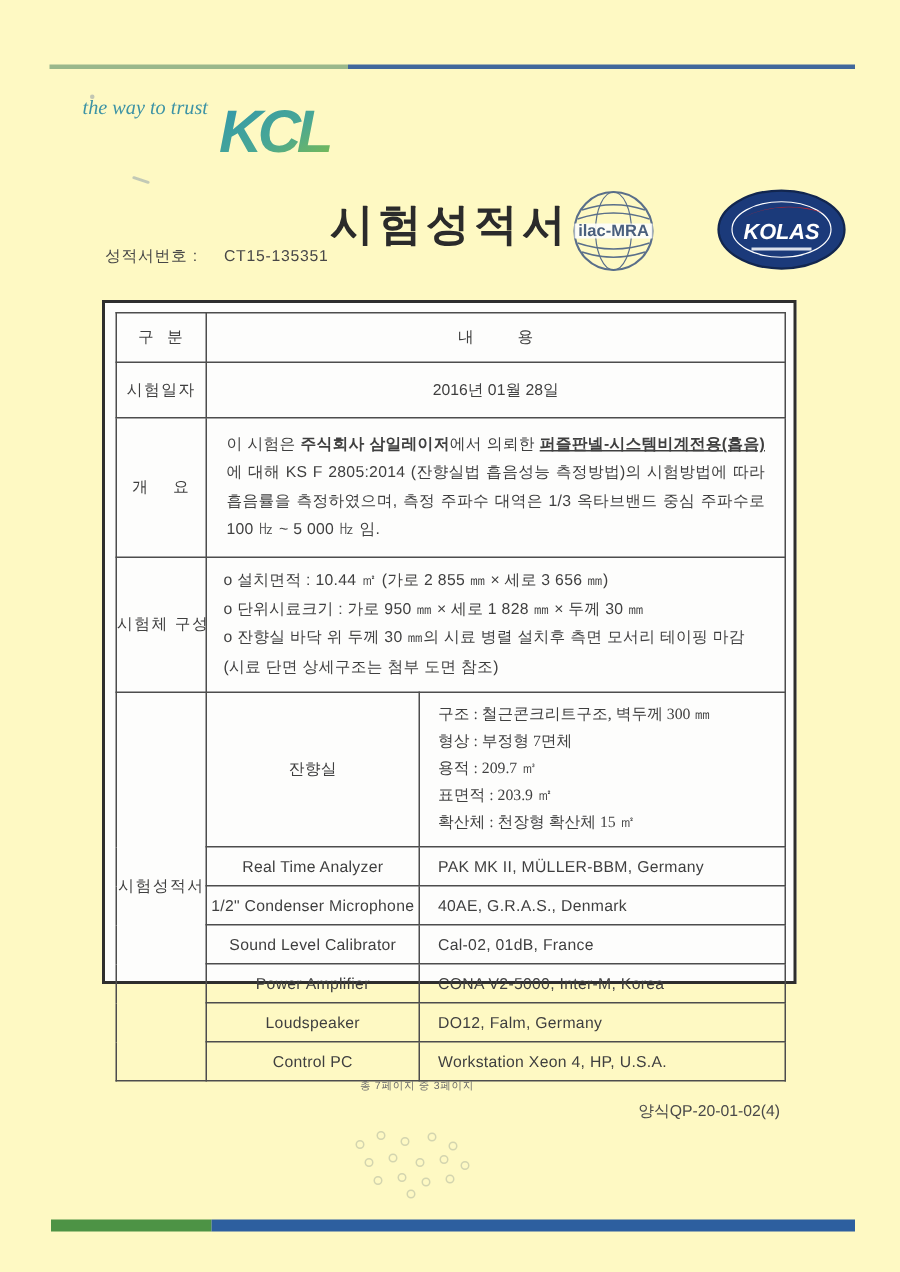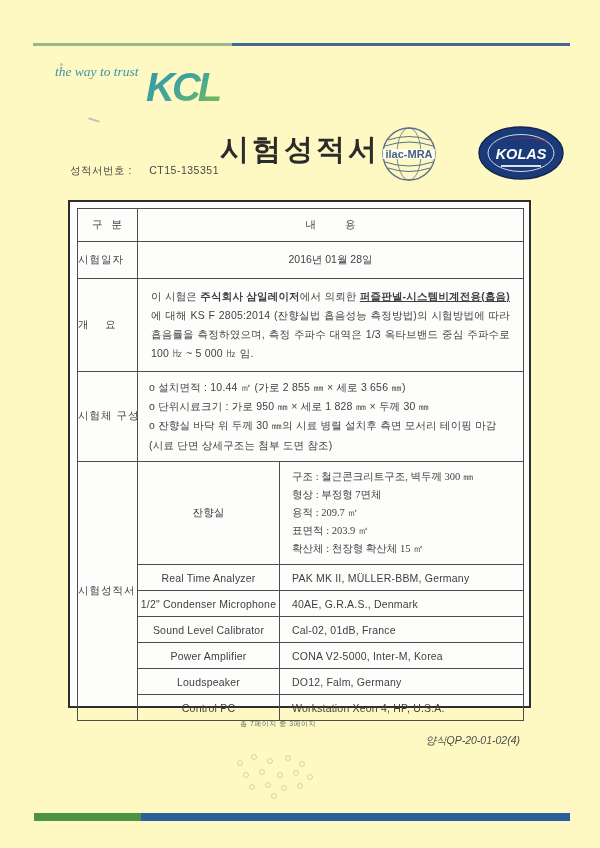--- a/index.html
+++ b/index.html
@@ -17,40 +17,40 @@
   .logo-block { position:absolute; left:53px; top:55px; width:170px; height:55px; }
   
   .doc-title {
     position:absolute; left:0; top:130px; width:600px; text-align:center;
     font-size:29px; font-weight:bold; letter-spacing:3px; color:#2b2b2b;
   }
   .report-no { position:absolute; left:70px; top:164px; font-size:10.5px; color:#474747; letter-spacing:0.5px; }
   .report-no .val { margin-left:14px; }
   .stamps { position:absolute; left:380px; top:125px; display:flex; align-items:flex-start;gap:43px; }
   
-  .frame { position:absolute; left:68px; top:200px; width:463px; height:508px; border:2px solid #2e2e2e; background:#fdfdfc; }
+  .frame { position:absolute; left:68px; top:200px; width:463px; height:456px; border:2px solid #2e2e2e; background:#fdfdfc; }
   table.main { position:absolute; left:7px; top:6px; border-collapse:collapse; table-layout:fixed; width:446px; }
   table.main td { border:1px solid #4d4d4d; font-size:10.5px; color:#3f3f3f; vertical-align:middle; }
   col.c1 { width:60px; } col.c2 { width:142px; } col.c3 { width:244px; }
-  td.lab { text-align:left; white-space:pre; letter-spacing:1px; }
+  td.lab { text-align:center; white-space:pre; letter-spacing:1px; }
   tr.r-head td { height:33px; text-align:center; white-space:pre; }
   tr.r-date td { height:37px; }
   td.center { text-align:center; }
   tr.r-ovr td.content { height:81px; padding:8px 13px; text-align:justify; line-height:1.8; letter-spacing:0.2px; }
   tr.r-spec td.content { height:85px; padding:6px 11px; line-height:1.85; letter-spacing:0.2px; }
   tr.r-room td { height:92px; }
   tr.r-eq td { height:26px; }
   td.eq-name { text-align:center; letter-spacing:0.2px; }
   td.eq-val { padding-left:12px; letter-spacing:0.2px; }
   td.room-detail { padding:6px 0 6px 12px; line-height:1.72;font-family:Liberation Serif, serif; }
   .bold { font-weight:bold; }
   .bold-u { font-weight:bold; text-decoration:underline; }
   
   .page-info { position:absolute; left:0; top:719px; width:556px; text-align:center; font-size:7px; color:#6a6a6a; letter-spacing:0.5px; }
-  .form-no { position:absolute; right:80px; top:734px; font-size:10.5px; color:#4a4a4a;font-style:italic; }
+  .form-no { position:absolute; right:80px; top:734px; font-size:10.5px; color:#4a4a4a; }
   
   .emboss { position:absolute; left:233px; top:752px; width:85px; height:46px; }
   .emboss i { position:absolute; width:6px; height:6px; border-radius:50%; border:1px solid rgba(160,168,150,0.45); }
   
   .bottom-bar { position:absolute; left:34px; top:813px; width:536px; height:8px; display:flex; }
   .bottom-bar .seg-green { width:20%; height:100%; background:#4d9345; }
   .bottom-bar .seg-blue  { width:80%; height:100%; background:#2d5f9f; }
   .scan-mark1 { position:absolute; left:60px; top:63px; width:3px; height:3px; background:#9aa4a8; border-radius:50%; opacity:.6; }
   .scan-mark2 { position:absolute; left:88px; top:119px; width:12px; height:2px; background:#8fa3ab; transform:rotate(18deg); opacity:.55; border-radius:2px; }
 </style>

